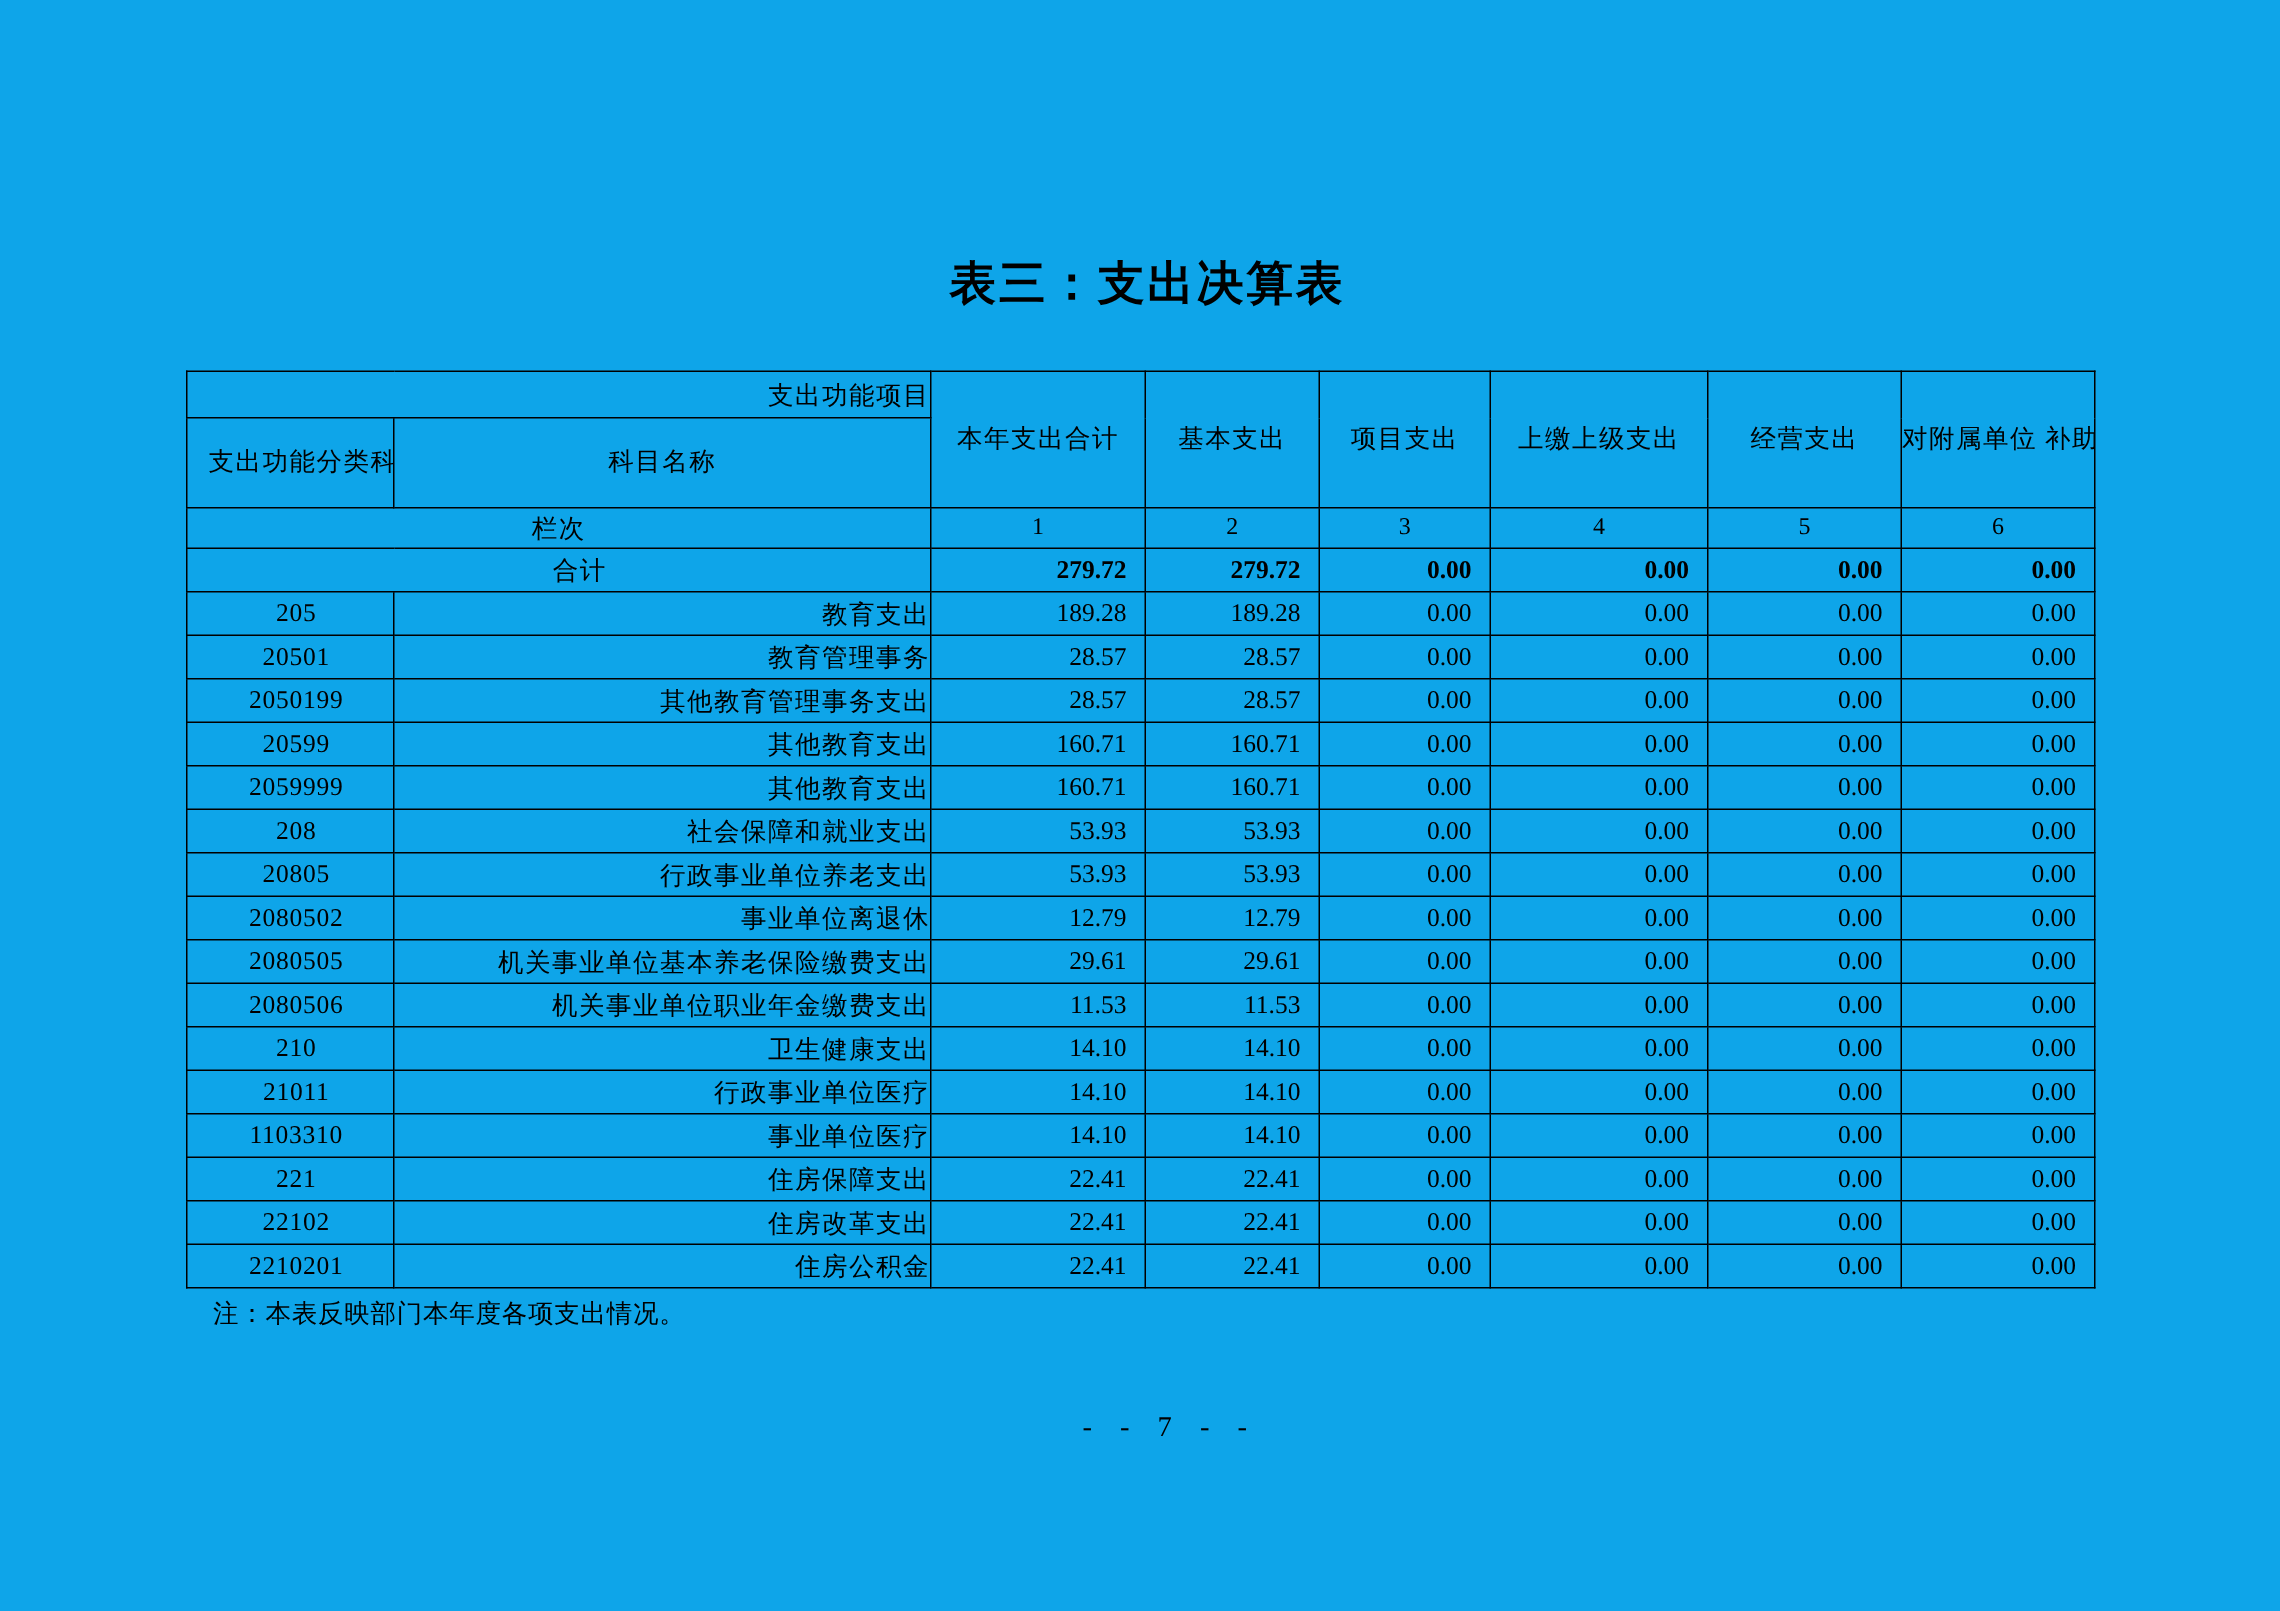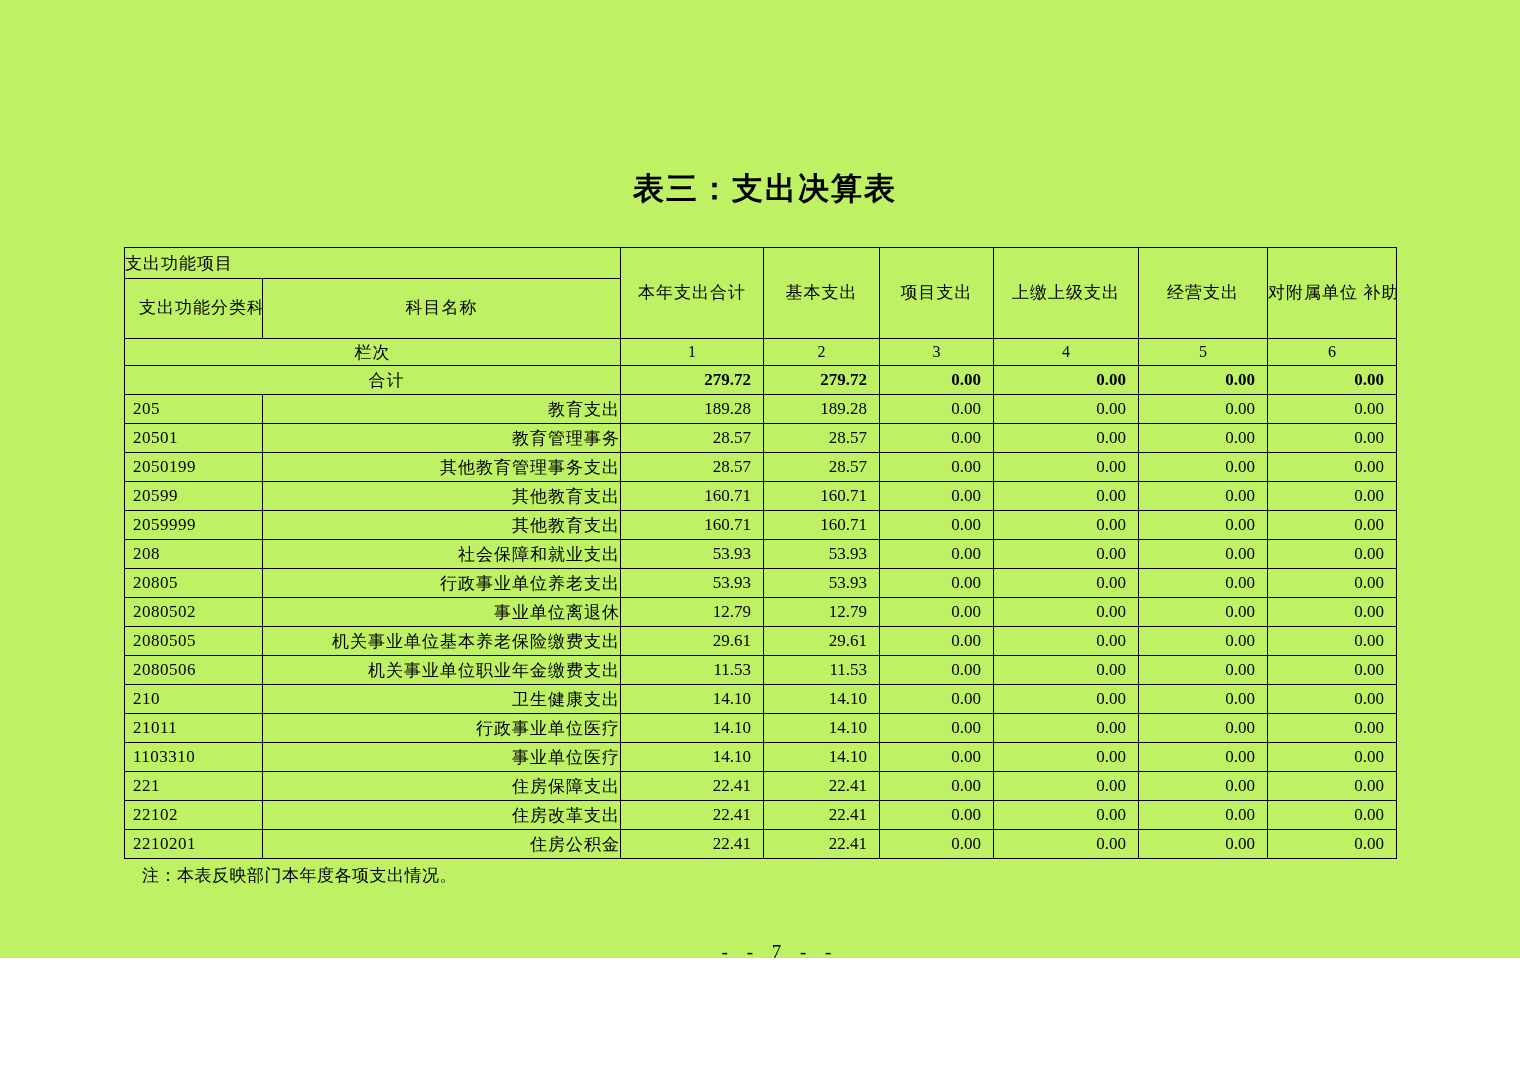--- a/index.html
+++ b/index.html
@@ -1,21 +1,21 @@
 <!DOCTYPE html>
 <html><head>
 <meta charset="utf-8">
 <style>
   * { margin: 0; padding: 0; box-sizing: border-box; }
   html, body { background: #ffffff; }
   .page {
     position: relative;
     width: 1520px;
-    height: 958px;
-    background: #bef264;
+    height: 1074px;
+    background: #0ea5e9;
     font-family: "Liberation Serif", "DejaVu Serif", serif;
     color: #000000;
     overflow: hidden;
   }
   .doc-title {
     position: absolute;
     top: 168px;
     left: 0;
     width: 1530px;
     text-align: center;
@@ -45,32 +45,32 @@
   table.report th, table.report td {
     border: 1px solid #000000;
     font-weight: normal;
     overflow: hidden;
     white-space: nowrap;
   }
   .row-a th { height: 31px; }
   .row-b th { height: 60px; }
   .row-c td { height: 27px; }
   tr.data-row td, tr.total-row td { height: 29px; }
-  .th-group { text-align: left; letter-spacing: 1px; }
+  .th-group { text-align: right; letter-spacing: 1px; }
   .th-code, .th-name, .th-metric {
     text-align: center;
     letter-spacing: 1px;
     white-space: pre-line;
     vertical-align: middle;
     line-height: 1.55;
   }
   .th-code { white-space: normal; padding: 0 14px; }
   .lanci-label { text-align: center; letter-spacing: 1px; }
   .lanci-num { text-align: center; font-size: 16px; }
-  td.code { text-align: left; padding-left: 8px; letter-spacing: 0.5px; }
+  td.code { text-align: center; padding-left: 8px; letter-spacing: 0.5px; }
   td.name { text-align: right; padding-left: 8px; letter-spacing: 1px; }
   td.name.indent { padding-left: 28px; }
   td.num { text-align: right; padding-right: 12px; }
   tr.total-row td.label { text-align: center; letter-spacing: 1px; padding-left: 28px; }
   tr.total-row td.num { font-weight: bold; }
   .note-line {
     position: absolute;
     top: 864px;
     left: 142px;
     font-size: 17px;

